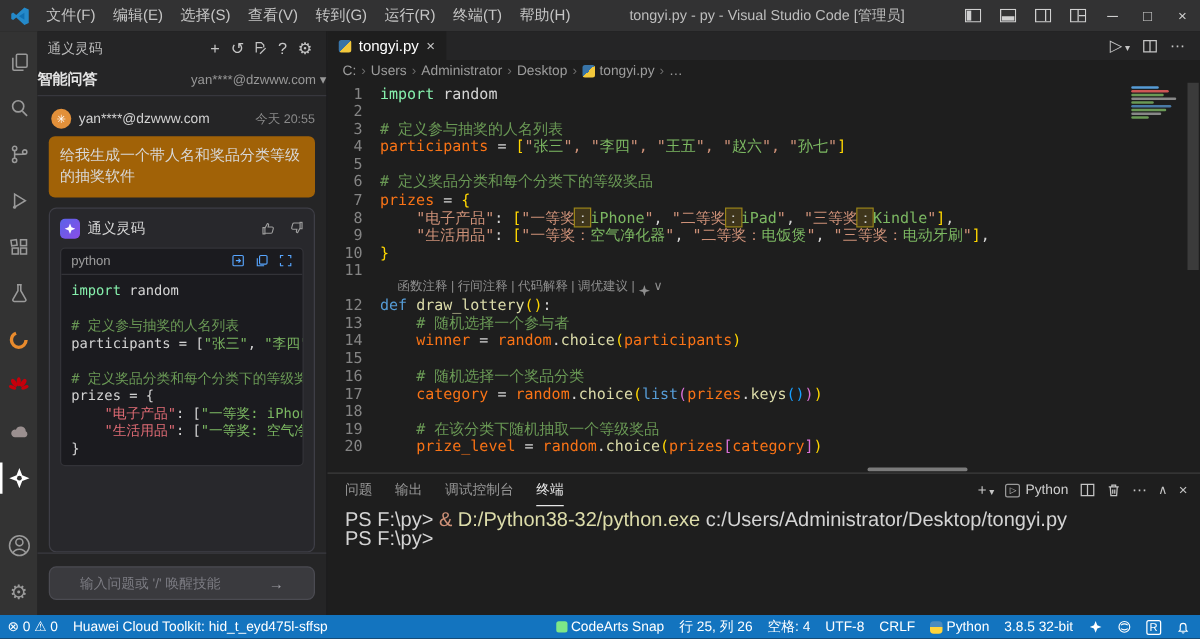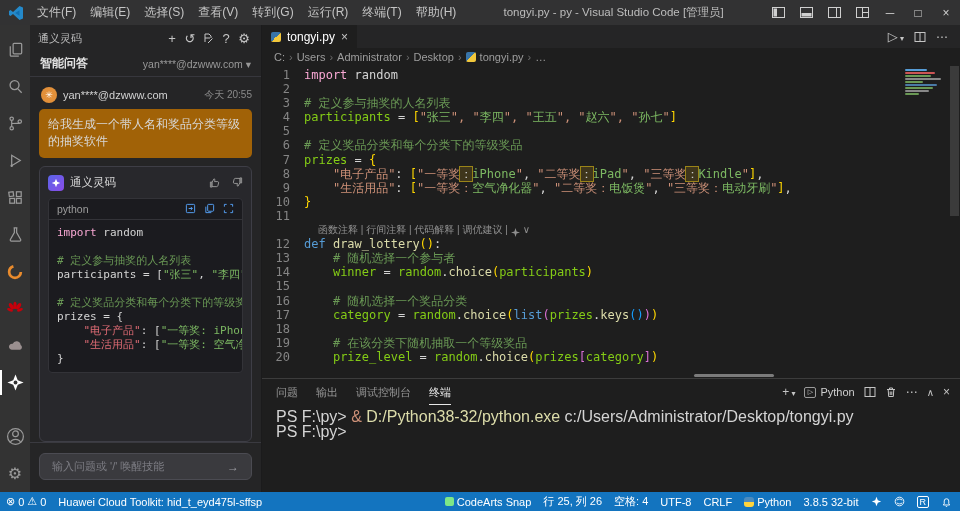--- a/index.html
+++ b/index.html
@@ -18,21 +18,21 @@
   .activitybar{width:30px;background:#333333;display:flex;flex-direction:column;align-items:center;padding-top:6px}
   .ab-item{width:30px;height:37px;display:flex;align-items:center;justify-content:center;color:#9a9a9a;position:relative}
   .ab-item.active{color:#fff}
   .ab-item.active:before{content:"";position:absolute;left:0;top:6px;bottom:6px;width:2px;background:#fff}
   .ab-spacer{flex:1}
   
   .sidebar{width:232px;background:#252526;display:flex;flex-direction:column;border-right:1px solid #1b1b1c}
   .sb-header{height:26px;display:flex;align-items:center;padding:0 8px;color:#bbb;font-size:11px}
   .sb-header .ttl{flex:1}
   .sb-ico{width:18px;height:18px;display:flex;align-items:center;justify-content:center;color:#c5c5c5;font-size:13px}
-  .sb-session{height:26px;display:flex;align-items:center;padding:0 10px;border-bottom:1px solid #37373d}
+  .sb-session{height:26px;display:flex;align-items:center;padding:0 0;border-bottom:1px solid #37373d}
   .sb-session .s-ttl{flex:1;color:#e4e4e4;font-weight:bold;font-size:12px}
   .sb-session .s-acc{color:#989898;font-size:10.5px}
   .chat{flex:1;overflow:hidden;padding:8px 9px 0 9px;display:flex;flex-direction:column;gap:8px}
   .u-head{display:flex;align-items:center;gap:6px;margin:2px 0 6px 2px}
   .avatar{width:16px;height:16px;border-radius:50%;background:#e2903a;color:#fff;font-size:9px;
     display:flex;align-items:center;justify-content:center}
   .u-name{flex:1;color:#d2d2d2;font-size:11px}
   .u-time{color:#8a8a8a;font-size:10px}
   .u-card{background:#a16207;border-radius:5px;padding:7px 9px;color:#d8d8d8;font-size:12px;line-height:1.45}
   .ai-card{border:1px solid #3e3e46;background:#28282c;border-radius:6px;padding:8px;flex:1;overflow:hidden}
@@ -43,41 +43,41 @@
   .thumb{color:#9d9d9d;margin-left:6px}
   .ai-text{color:#c8c8c8;font-size:11px;line-height:15.5px;margin-bottom:8px}
   .codeblock{background:#1b1b1f;border:1px solid #333338;border-radius:4px;overflow:hidden}
   .cb-head{display:flex;align-items:center;padding:4px 8px;border-bottom:1px solid #333338}
   .cb-lang{flex:1;color:#9d9d9d;font-size:10.5px}
   .cb-ico{margin-left:8px;color:#58a6ff}
   .cb-body{padding:6px 8px;font-family:"DejaVu Sans Mono",monospace;font-size:11px;line-height:14px;
     white-space:pre;overflow:hidden}
   .sb-inputwrap{border-top:1px solid #3a3a40;padding:10px 9px 12px 9px}
   .sb-input{height:27px;background:#3a3a3e;border:1px solid #4b4b52;border-radius:6px;display:flex;
-    align-items:center;padding:0 12px}
+    align-items:center;padding:0 24px}
   .sb-ph{flex:1;color:#7c7c83;font-size:11px;white-space:nowrap;overflow:hidden}
   .send{color:#9d9da3}
   
   .editor-col{flex:1;display:flex;flex-direction:column;min-width:0}
   .tabbar{height:23px;background:#252526;display:flex;align-items:stretch}
   .tab{background:#1e1e1e;display:flex;align-items:center;gap:6px;padding:0 9px;color:#fff;font-size:12px}
   .pyicon{width:10px;height:10px;border-radius:2px;background:linear-gradient(135deg,#3874a8 50%,#f2c83c 50%)}
   .tab-close{color:#c5c5c5;font-size:12px}
   .tab-actions{margin-left:auto;display:flex;align-items:center;gap:10px;padding-right:12px;color:#c5c5c5}
   .breadcrumbs{height:18px;display:flex;align-items:center;gap:4px;padding-left:12px;color:#9d9d9d;
     font-size:11px;background:#1e1e1e}
   .bc-sep{color:#6d6d6d}
   .code-area{flex:1;position:relative;font-family:"DejaVu Sans Mono",monospace;font-size:12px;overflow:hidden;
     padding-top:2px}
   .crow{display:flex;height:14.1px;line-height:14.1px;white-space:pre}
   .ln{width:42px;text-align:right;padding-right:14px;color:#858585;flex:none}
   .lc{flex:1;min-width:0}
   .codelens{font-family:"Liberation Sans",sans-serif;font-size:10px;color:#8f8f8f;height:14.1px;
     line-height:14.1px;padding-left:56px;display:flex;align-items:flex-end;gap:3px}
-  .tk-kw{color:#f9a8d4}.tk-def{color:#569cd6}.tk-fn{color:#dcdcaa}.tk-var{color:#84cc16}
+  .tk-kw{color:#86efac}.tk-def{color:#569cd6}.tk-fn{color:#dcdcaa}.tk-var{color:#f97316}
   .tk-str{color:#ce9178}.tk-sg{color:#7cb862}.tk-com{color:#6a9955}.tk-br{color:#ffd700}
   .tk-brp{color:#da70d6}.tk-brb{color:#179fff}.tk-pl{color:#d4d4d4}.tk-op{color:#d4d4d4}
   .tk-key{color:#e06c75}.tk-amp{color:#ce9178}.tk-cmd{color:#dcdcaa}
   .tk-hl{outline:1px solid #9a8418;background:rgba(150,120,25,.28)}
   .minimap{position:absolute;top:2px;right:13px;width:42px}
   .mm-bar{height:2px;margin:1px 0;border-radius:1px}
   .vscroll{position:absolute;top:0;right:0;width:12px;height:100%;background:transparent}
   .vthumb{position:absolute;top:0;right:1px;width:9px;height:150px;background:rgba(121,121,121,.32)}
   .hthumb{position:absolute;bottom:1px;left:432px;width:80px;height:3px;background:rgba(200,200,200,.55);border-radius:2px}
   

